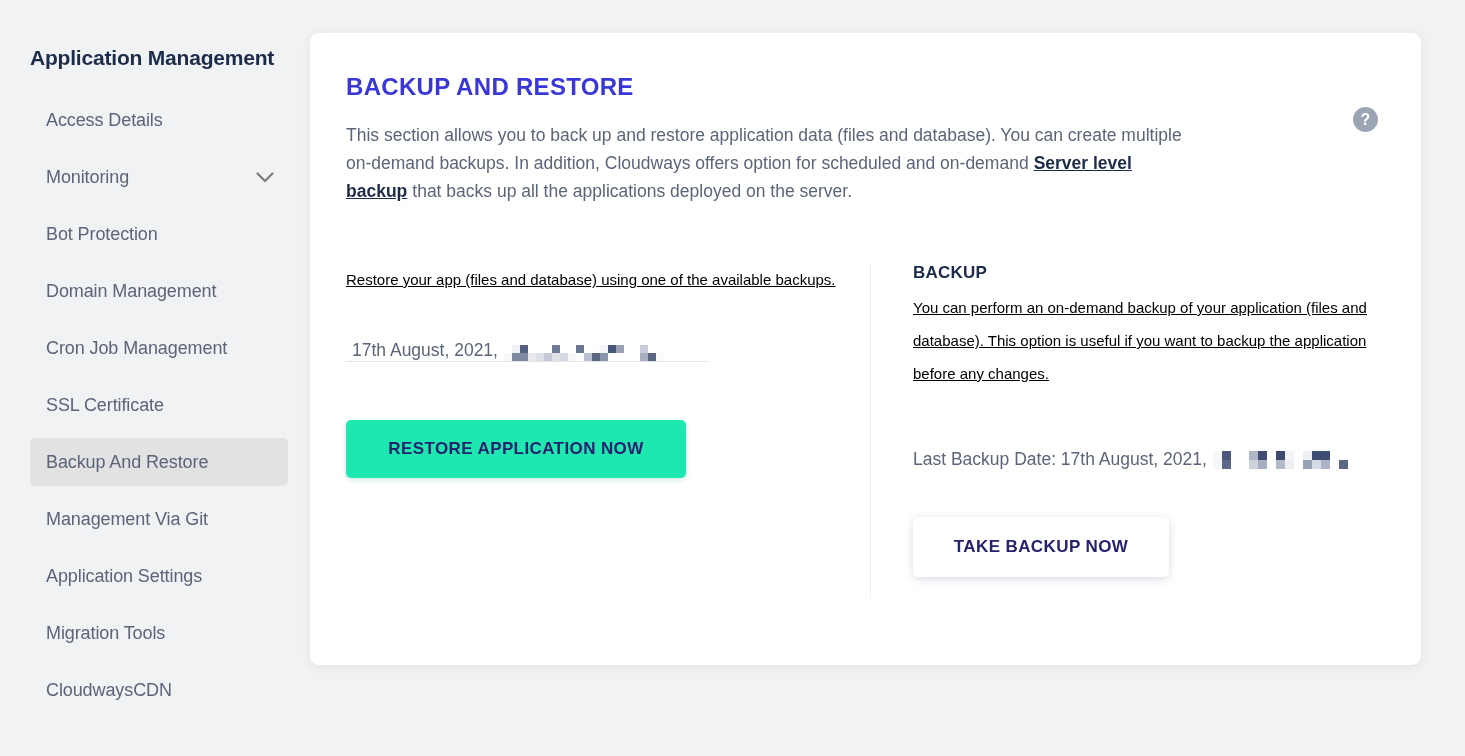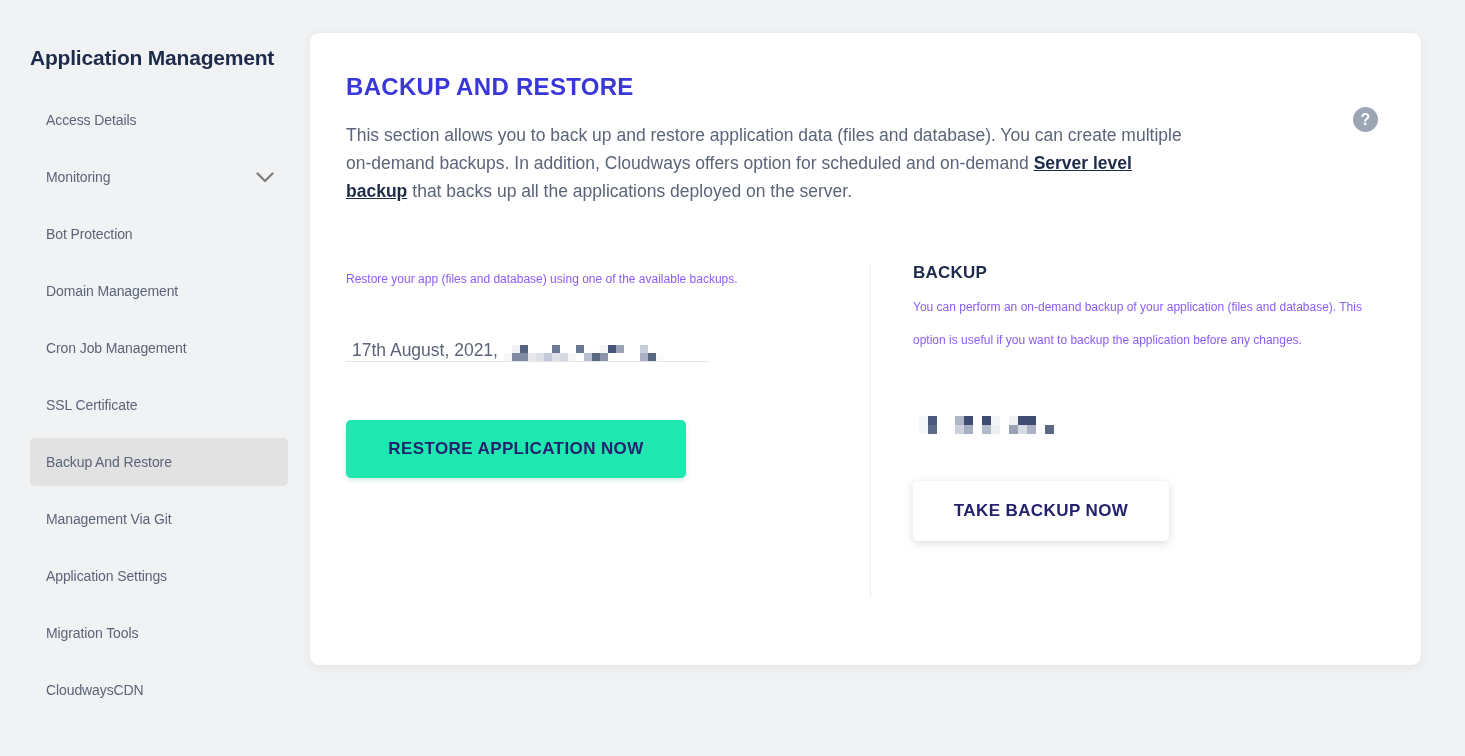--- a/index.html
+++ b/index.html
@@ -45,21 +45,21 @@
     height: 48px;
     margin: 0 22px 9px 30px;
     padding: 0 14px 0 16px;
     border-radius: 5px;
     cursor: pointer;
   }
 
   .nav-item.active { background: #e2e2e3; }
 
   .nav-label {
-    font-size: 14px;
+    font-size: 18px;
     color: #5b6478;
     letter-spacing: -0.1px;
     white-space: nowrap;
   }
 
   .chevron { display: block; width: 18px; height: 11px; }
 
   
   .card {
     position: absolute;
@@ -129,24 +129,25 @@
 
   .section-head {
     font-size: 17px;
     font-weight: bold;
     color: #1d2b4a;
     letter-spacing: 0.2px;
     margin-bottom: 8px;
   }
 
   .section-text {
-    font-size: 12px;
+    font-size: 15px;
     line-height: 33px;
-    color: #8b5cf6;
+    color: #000000;
     max-width: 500px;
+    text-decoration: underline;
   }
 
   
   .restore-select {
     display: flex;
     align-items: flex-end;
     width: 363px;
     height: 38px;
     margin-top: 28px;
     padding: 0 6px;
@@ -328,20 +329,21 @@
         </div>
 
         <button class="btn-restore">RESTORE APPLICATION NOW</button>
       </section>
 
       <section class="col-right">
         <h2 class="section-head">BACKUP</h2>
         <p class="section-text">You can perform an on-demand backup of your application (files and database). This option is useful if you want to backup the application before any changes.</p>
 
         <div class="last-backup">
+          <span>Last Backup Date: 17th August, 2021,</span>
           <span class="redaction" id="redact-backup">
               <div class="redaction-row">
                 <span style="width: 9px; height: 9px; background: rgb(246, 247, 249);"></span>
                 <span style="width: 9px; height: 9px; background: rgb(75, 88, 123);"></span>
                 <span style="width: 9px; height: 9px; background: rgb(255, 255, 255);"></span>
                 <span style="width: 9px; height: 9px; background: rgb(255, 255, 255);"></span>
                 <span style="width: 9px; height: 9px; background: rgb(175, 183, 199);"></span>
                 <span style="width: 9px; height: 9px; background: rgb(63, 77, 114);"></span>
                 <span style="width: 9px; height: 9px; background: rgb(255, 255, 255);"></span>
                 <span style="width: 9px; height: 9px; background: rgb(61, 75, 112);"></span>

